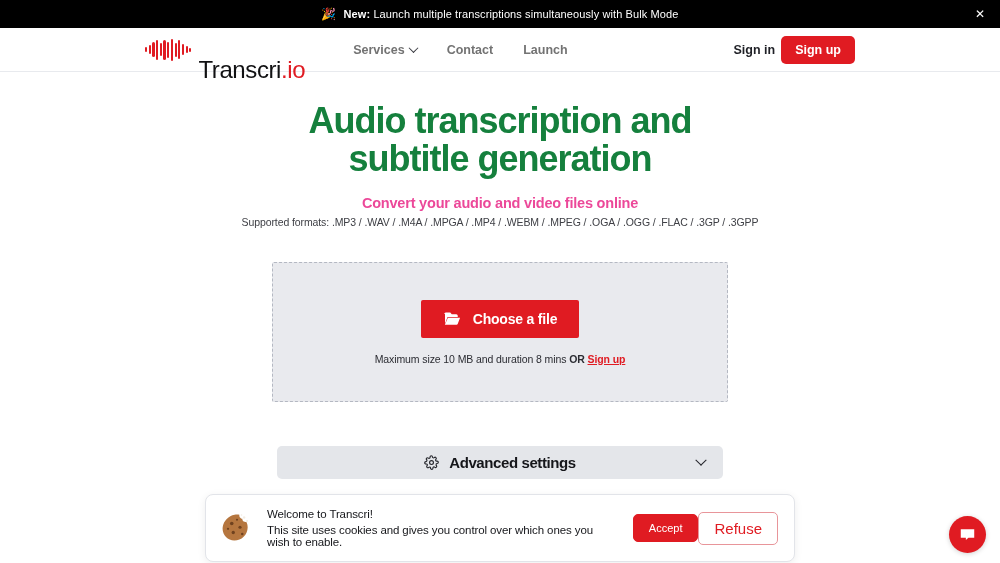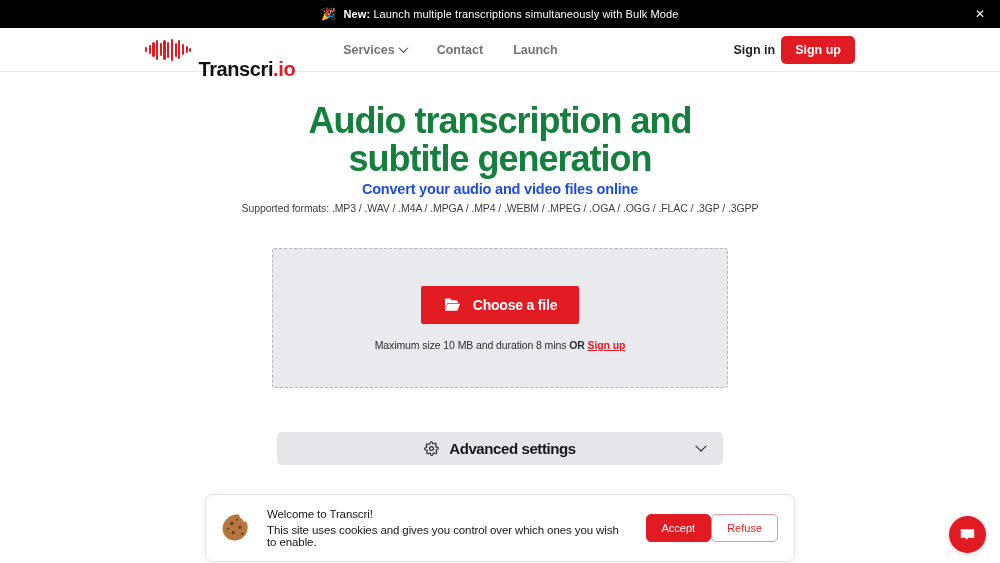--- a/index.html
+++ b/index.html
@@ -78,22 +78,22 @@
     gap: 1.5px;
     height: 22px;
   }
   .wave i {
     display: block;
     width: 2.2px;
     background: #e01b22;
     border-radius: 2px;
   }
   .brand-name {
-    font-size: 20px;
-    font-weight: 700;
+    font-size: 24px;
+    font-weight: 400;
     letter-spacing: -0.4px;
     color: #111113;
     white-space: nowrap;
     margin-top: 40px;
   }
   .brand-name .dot-io { color: #e01b22; }
 
   nav.main-nav {
     display: flex;
     align-items: center;
@@ -157,24 +157,24 @@
   h1.hero-title {
     font-size: 36px;
     line-height: 1.06;
     font-weight: 700;
     letter-spacing: -1px;
     text-align: center;
     color: #15803d;
     max-width: 500px;
   }
   .hero-sub {
-    margin-top: 3px;
+    margin-top: 17px;
     font-size: 14.5px;
     font-weight: 700;
-    color: #1d4ed8;
+    color: #ec4899;
     text-align: left;
     letter-spacing: -0.2px;
   }
   .hero-formats {
     margin-top: 5px;
     font-size: 10.5px;
     color: #3f4046;
     text-align: center;
     letter-spacing: -0.1px;
   }
@@ -297,21 +297,21 @@
     font-weight: 400;
     padding: 7px 15px;
     cursor: pointer;
     font-family: "Liberation Sans", sans-serif;
   }
   .btn-refuse {
     background: #ffffff;
     color: #e01b22;
     border: 1px solid #e8959a;
     border-radius: 5px;
-    font-size: 11px;
+    font-size: 15px;
     font-weight: 400;
     padding: 7px 15px;
     cursor: pointer;
     font-family: "Liberation Sans", sans-serif;
   }
 
   
   .chat-fab {
     position: absolute;
     right: 14px;

